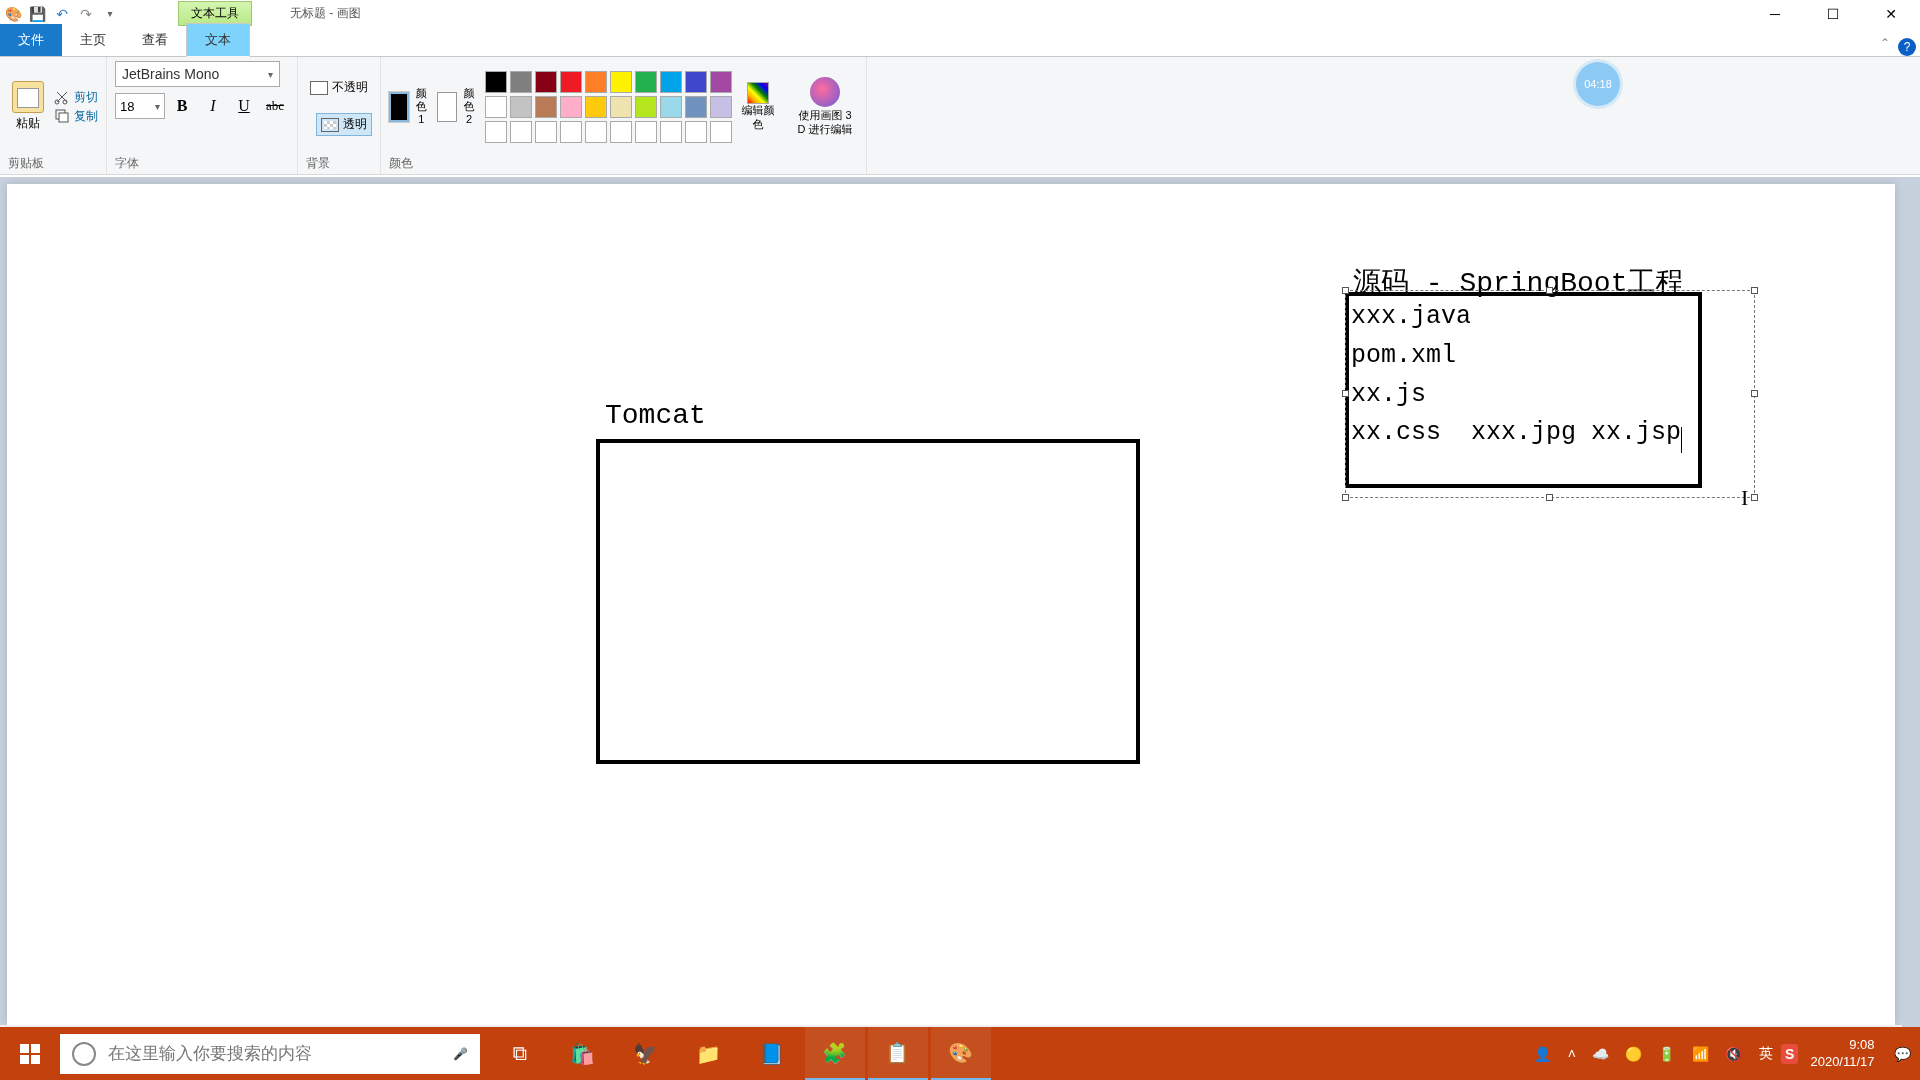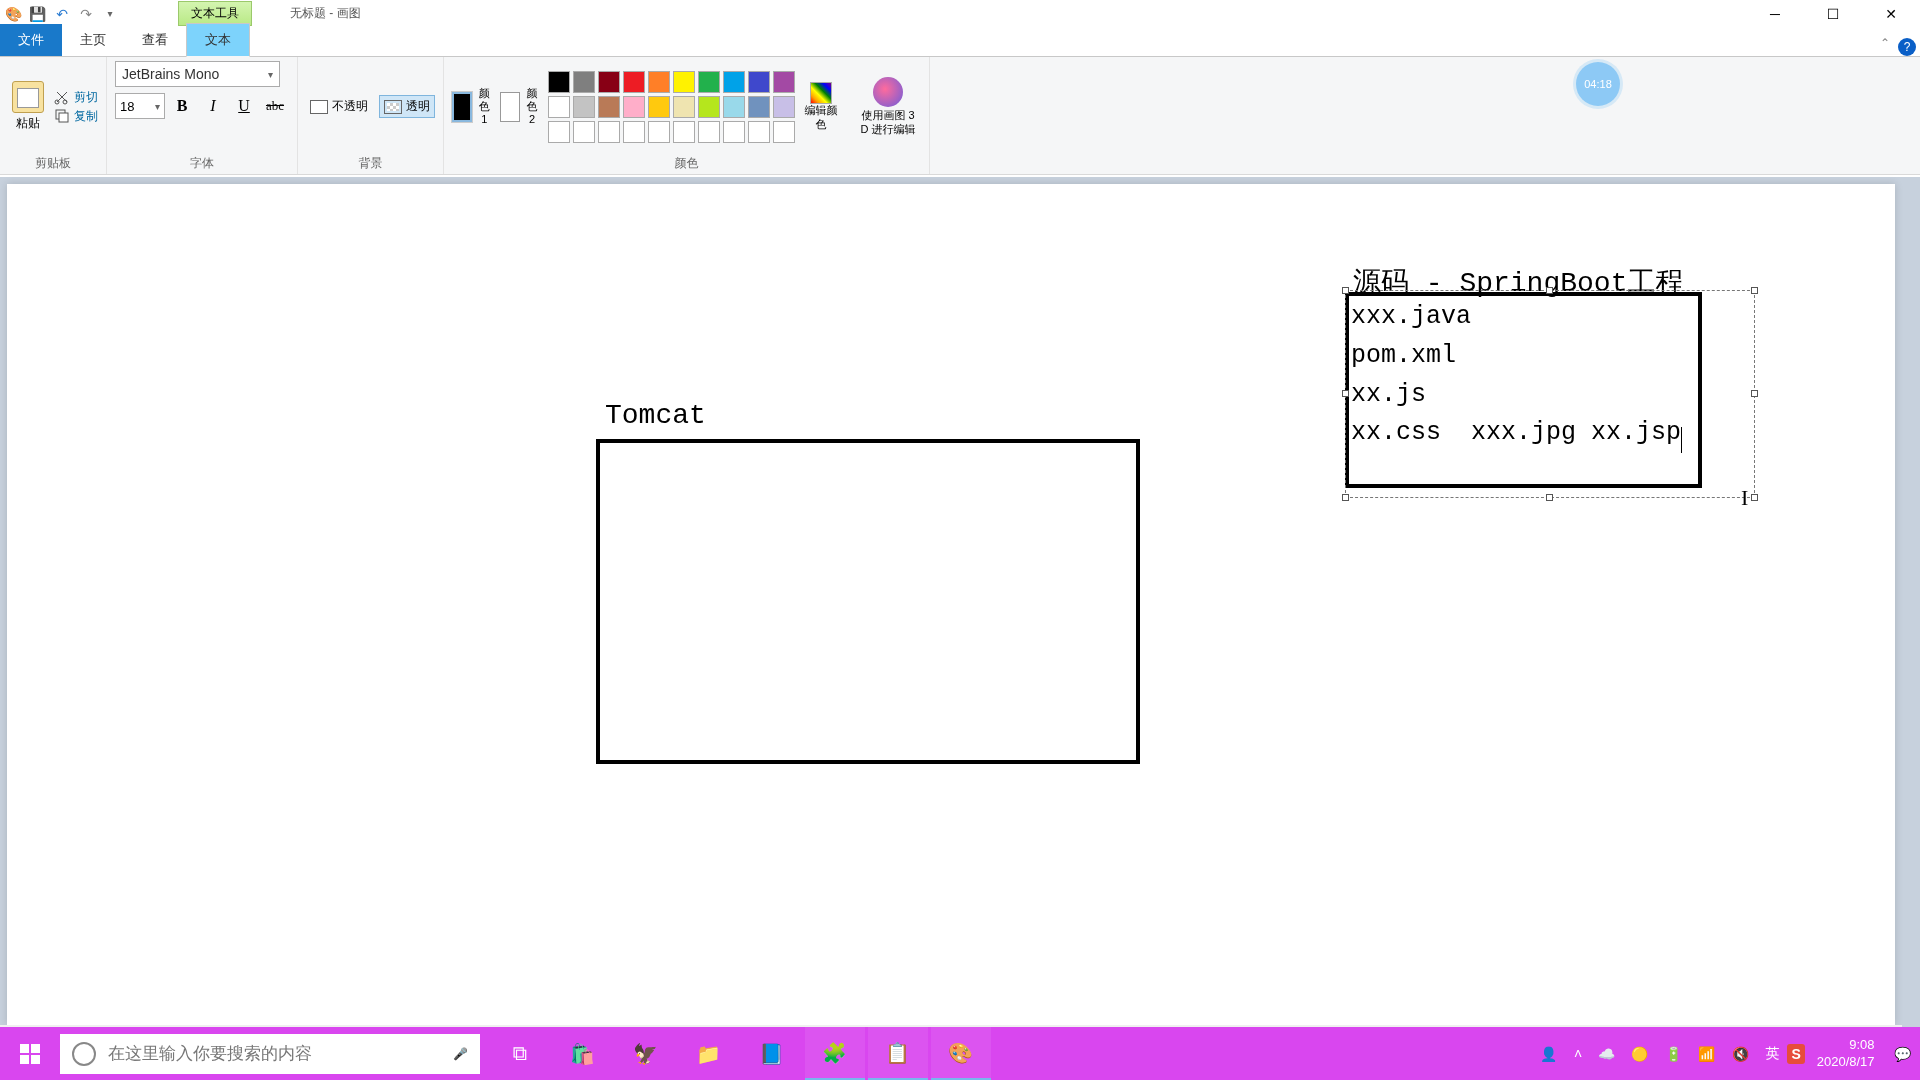--- a/index.html
+++ b/index.html
@@ -18,21 +18,21 @@
 
 .tabs-row { display: flex; align-items: flex-end; height: 30px; border-bottom: 1px solid #c8c8c8; background: #fff; position: relative; }
 .file-tab { background: #1979ca; color: #fff; padding: 7px 18px; font-size: 13px; }
 .tab { padding: 7px 18px; font-size: 13px; color: #333; }
 .tab.active { background: #7dd3fc; border: 1px solid #c8c8c8; border-bottom: 1px solid #f5f6f7; position: relative; top: 1px; }
 .collapse-caret { position: absolute; right: 30px; top: 9px; color: #888; }
 
 
 .ribbon { height: 118px; background: #f5f6f7; border-bottom: 1px solid #d9d9d9; display: flex; }
 .ribbon-group { border-right: 1px solid #e3e3e3; display: flex; flex-direction: column; justify-content: space-between; padding: 4px 8px 2px; }
-.ribbon-group-label { text-align: center; color: #666; font-size: 12px; padding-top: 3px; }
+.ribbon-group-label { text-align: left; color: #666; font-size: 12px; padding-top: 3px; }
 .ribbon-body { flex: 1; display: flex; align-items: center; gap: 6px; }
 
 
 .paste-block { display: flex; flex-direction: column; align-items: center; gap: 2px; width: 40px; }
 .paste-big-icon { width: 32px; height: 32px; background: #f8e2a0; border: 1px solid #c0a050; border-radius: 3px; position: relative; }
 .paste-big-icon::after { content: ''; position: absolute; top: 6px; left: 4px; right: 4px; height: 18px; background: #fff; border: 1px solid #999; }
 .clip-small { display: flex; flex-direction: column; gap: 2px; }
 .clip-small-item { display: flex; align-items: center; gap: 4px; font-size: 12px; color: #0369a1; }
 .clip-small-item svg { flex-shrink: 0; }
 
@@ -42,21 +42,21 @@
 .font-row { display: flex; gap: 4px; margin-bottom: 6px; }
 .font-btn-row { display: flex; gap: 3px; align-items: center; }
 .fbtn { width: 28px; height: 26px; display: flex; align-items: center; justify-content: center; font-family: "Times New Roman", serif; font-size: 16px; }
 .fbtn.bold { font-weight: bold; }
 .fbtn.italic { font-style: italic; }
 .fbtn.under { text-decoration: underline; }
 .fbtn.strike { text-decoration: line-through; font-size: 13px; }
 .font-stack { display: flex; flex-direction: column; }
 
 
-.bg-options { display: flex; flex-direction: row; gap: 7px; }
+.bg-options { display: flex; flex-direction: column; gap: 15px; align-items: flex-end; }
 .bg-opt { display: flex; align-items: center; gap: 4px; font-size: 12px; padding: 2px 4px; }
 .bg-opt.active { background: #cfe6f7; border: 1px solid #7fb5dd; }
 .bg-opt-icon { width: 18px; height: 14px; border: 1px solid #666; position: relative; }
 .bg-opt-icon.trans::after { content: ''; position: absolute; inset: 2px; background: repeating-conic-gradient(#ccc 0% 25%, #fff 0% 50%) 0 0/6px 6px; }
 
 
 .color-big { display: flex; align-items: center; gap: 2px; width: 42px; }
 .color-big-swatch { width: 30px; height: 30px; border: 1px solid #999; }
 .color-big1 .color-big-swatch { background: #000; border: 2px solid #89b8de; outline: 1px solid #ccc; }
 .color-big2 .color-big-swatch { background: #fff; }
@@ -97,21 +97,21 @@
 
 
 .statusbar { position: absolute; left: 0; right: 0; bottom: 41px; height: 30px; background: #f0f0f0; border-top: 1px solid #d9d9d9; display: flex; align-items: center; font-size: 12px; color: #333; transform: translateY(30px); }
 .status-item { display: flex; align-items: center; gap: 6px; padding: 0 30px; border-right: 1px solid #e0e0e0; height: 100%; }
 .status-right { position: absolute; right: 8px; display: flex; align-items: center; gap: 8px; }
 .zoom-slider { width: 130px; height: 4px; background: #c4c4c4; position: relative; }
 .zoom-thumb { position: absolute; left: 60%; top: -6px; width: 10px; height: 16px; background: #2d7dd2; border-radius: 2px; }
 .zoom-btn { width: 18px; height: 18px; border: 1px solid #999; border-radius: 50%; display: flex; align-items: center; justify-content: center; font-size: 12px; color: #666; }
 
 
-.taskbar { position: absolute; left: 0; right: 0; bottom: 0; height: 53px; background: #d946ef; display: flex; align-items: center; color: #fff; }
+.taskbar { position: absolute; left: 0; right: 0; bottom: 0; height: 53px; background: #c2410c; display: flex; align-items: center; color: #fff; }
 .start-btn { width: 60px; height: 53px; display: flex; align-items: center; justify-content: center; font-size: 18px; }
 .search-box { flex: 0 0 420px; height: 40px; background: #fff; display: flex; align-items: center; padding: 0 12px; color: #777; gap: 12px; position: relative; }
 .search-box .mic { position: absolute; right: 12px; }
 .task-icons { display: flex; align-items: center; gap: 3px; margin-left: 10px; }
 .task-icon { width: 60px; height: 53px; display: flex; align-items: center; justify-content: center; font-size: 20px; }
 .task-icon.active { border-bottom: 2px solid #76b9ed; background: rgba(255,255,255,0.08); }
 .tray { position: absolute; right: 0; display: flex; align-items: center; height: 53px; }
 .tray-item { padding: 0 8px; font-size: 14px; color: #fff; }
 .clock { display: flex; flex-direction: column; align-items: flex-end; line-height: 1.3; font-size: 13px; padding: 0 12px; }
 .cortana { width: 24px; height: 24px; border: 2px solid #fff; border-radius: 50%; }
@@ -358,17 +358,17 @@
     <div class="tray-item">˄</div>
     <div class="tray-item">☁️</div>
     <div class="tray-item">🟡</div>
     <div class="tray-item">🔋</div>
     <div class="tray-item">📶</div>
     <div class="tray-item">🔇</div>
     <div class="tray-item">英</div>
     <div class="tray-item" style="background:#e74c3c;border-radius:3px;padding:2px 4px;font-weight:bold;">S</div>
     <div class="clock">
       <span>9:08</span>
-      <span>2020/8/17</span>
+      <span>2020/11/17</span>
     </div>
     <div class="tray-item">💬</div>
   </div>
 </div>
 
 </body></html>

